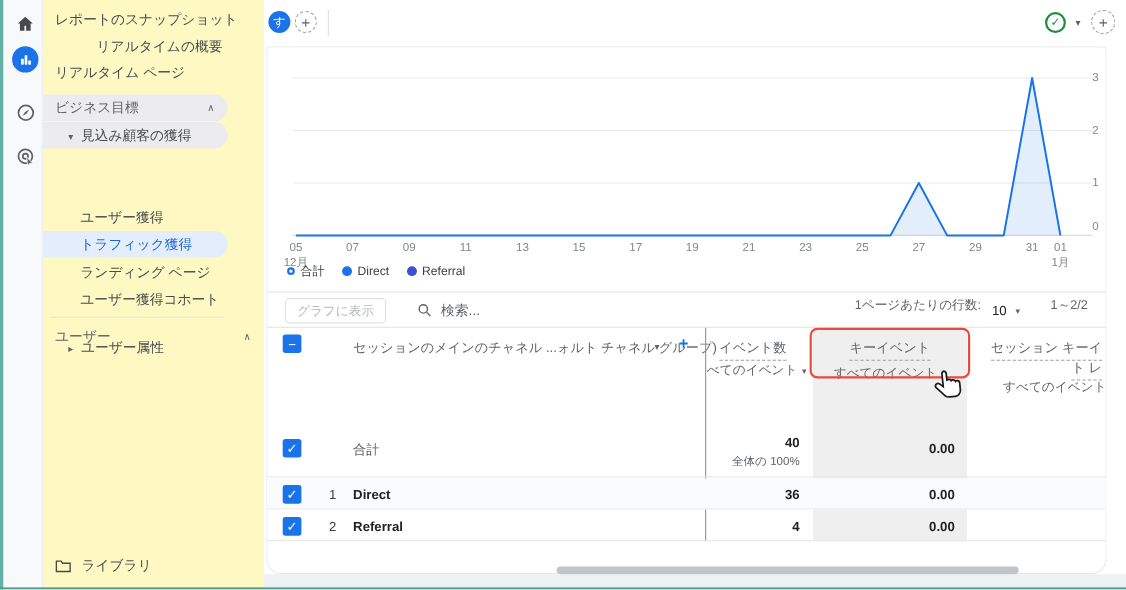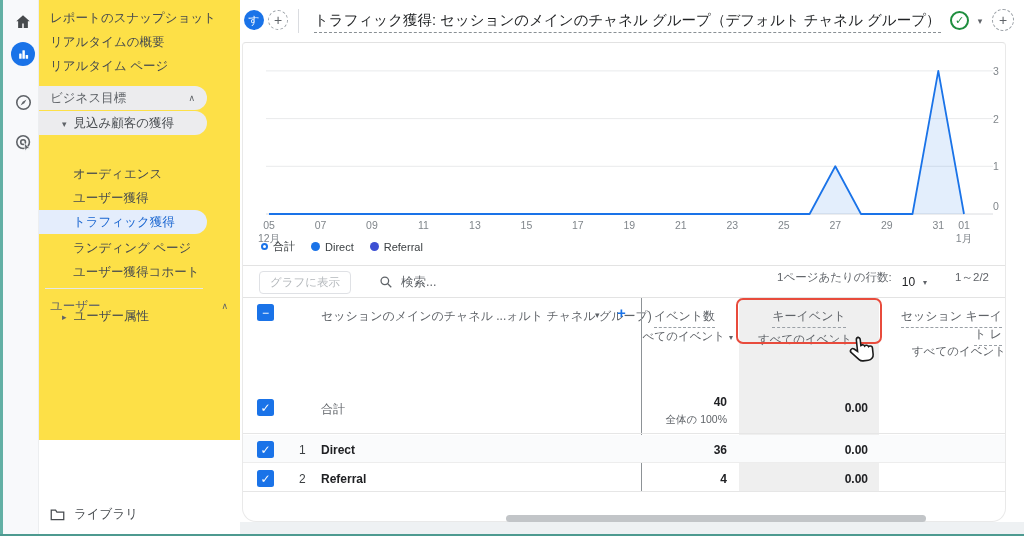--- a/index.html
+++ b/index.html
@@ -10,21 +10,21 @@
   
   #teal-left { left:0; top:0; width:3px; height:536px; background:#63b0a5; z-index:50; }
   #teal-bottom { left:0; top:534px; width:1024px; height:2px; background:#4d9a90; z-index:50; }
 
   
   #rail { left:3px; top:0; width:36px; height:536px; background:#f8f9fb; border-right:1px solid #eceef0; z-index:10; }
   .rail-ic { position:absolute; left:8px; width:24px; height:24px; display:flex; align-items:center; justify-content:center; cursor:pointer; }
   .rail-active { background:#1a73e8; border-radius:50%; }
 
   
-  #sidebar { left:39px; top:0; width:201px; height:440px; background:#fde047; z-index:5; font-size:12.5px; }
+  #sidebar { left:39px; top:0; width:201px; height:536px; background:#fef9c3; z-index:5; font-size:12.5px; }
   .sb-item { position:absolute; left:0; width:201px; height:24px; line-height:24px; color:#474b4f; cursor:pointer; white-space:nowrap; }
   .sb-top { padding-left:11px; }
   .sb-band { background:#ececee; border-radius:0 14px 14px 0; width:168px; }
   .sb-section { padding-left:11px; color:#5f6368; }
   .sb-section .sec-caret { position:absolute; right:12px; top:0; font-size:9px; color:#5f6368; }
   .sb-parent { padding-left:23px; }
   .sb-parent .tri { font-size:9px; color:#5f6368; margin-right:7px; }
   .sb-child { padding-left:34px; }
   .sb-active { background:#e4edfc; border-radius:0 14px 14px 0; width:168px; color:#1a66d0; }
   .sb-divider { position:absolute; left:6px; width:158px; height:1px; background:#e4e7ea; }
@@ -131,31 +131,30 @@
     <svg width="19" height="19" viewBox="0 0 24 24">
         <circle cx="11.5" cy="11.5" r="8" fill="none" stroke="#5f6368" stroke-width="2"></circle>
         <circle cx="11.5" cy="11.5" r="3" fill="none" stroke="#5f6368" stroke-width="2"></circle>
         <path fill="#5f6368" stroke="#f8f9fb" stroke-width="1" d="M13 12.5 20 19.5 16.2 19.7 14.1 23z"></path>
       </svg>
   </div>
 </div>
 
 <nav class="abs" id="sidebar">
   <div class="sb-item sb-top" style="top:6px;"><span>レポートのスナップショット</span></div>
-  <div class="sb-item sb-top" style="top:30px;"><span>リアルタイムの概要</span></div>
+  <div class="sb-item sb-top" style="top:30px;text-align:center;"><span>リアルタイムの概要</span></div>
   <div class="sb-item sb-top" style="top:54px;"><span>リアルタイム ページ</span></div>
 
   <div class="sb-item sb-section sb-band" style="top:86px;">
     <span>ビジネス目標</span>
     <span class="sec-caret">∧</span>
   </div>
   <div class="sb-item sb-parent sb-band" style="top:111px;">
     <span class="tri">▾</span><span>見込み顧客の獲得</span>
   </div>
-  <div class="sb-item sb-child" style="top:162px;"><span>オーディエンス</span></div>
   <div class="sb-item sb-child" style="top:186px;"><span>ユーザー獲得</span></div>
   <div class="sb-item sb-child sb-active" style="top:210px;"><span>トラフィック獲得</span></div>
   <div class="sb-item sb-child" style="top:236px;"><span>ランディング ページ</span></div>
   <div class="sb-item sb-child" style="top:260px;"><span>ユーザー獲得コホート</span></div>
 
   <div class="sb-divider" style="top:288px;"></div>
 
   <div class="sb-item sb-section" style="top:294px;">
     <span>ユーザー</span>
     <span class="sec-caret">∧</span>
@@ -173,21 +172,20 @@
 </nav>
 
 <header class="abs" id="topbar">
   <div class="circle-btn" id="avatar">
       <span>す</span>
     </div>
   <div class="circle-btn dashed-circle" id="plus-left">
       <span>+</span>
     </div>
   <div class="abs" id="tb-divider"></div>
-  <div class="abs" id="report-title">トラフィック獲得: セッションのメインのチャネル グループ（デフォルト チャネル グループ）</div>
   <div class="circle-btn" id="check-circle">
       <span>✓</span>
     </div>
   <div class="abs" id="check-caret">▾</div>
   <div class="circle-btn dashed-circle" id="plus-right">
       <span>+</span>
     </div>
 </header>
 
 <div class="abs" id="card">

